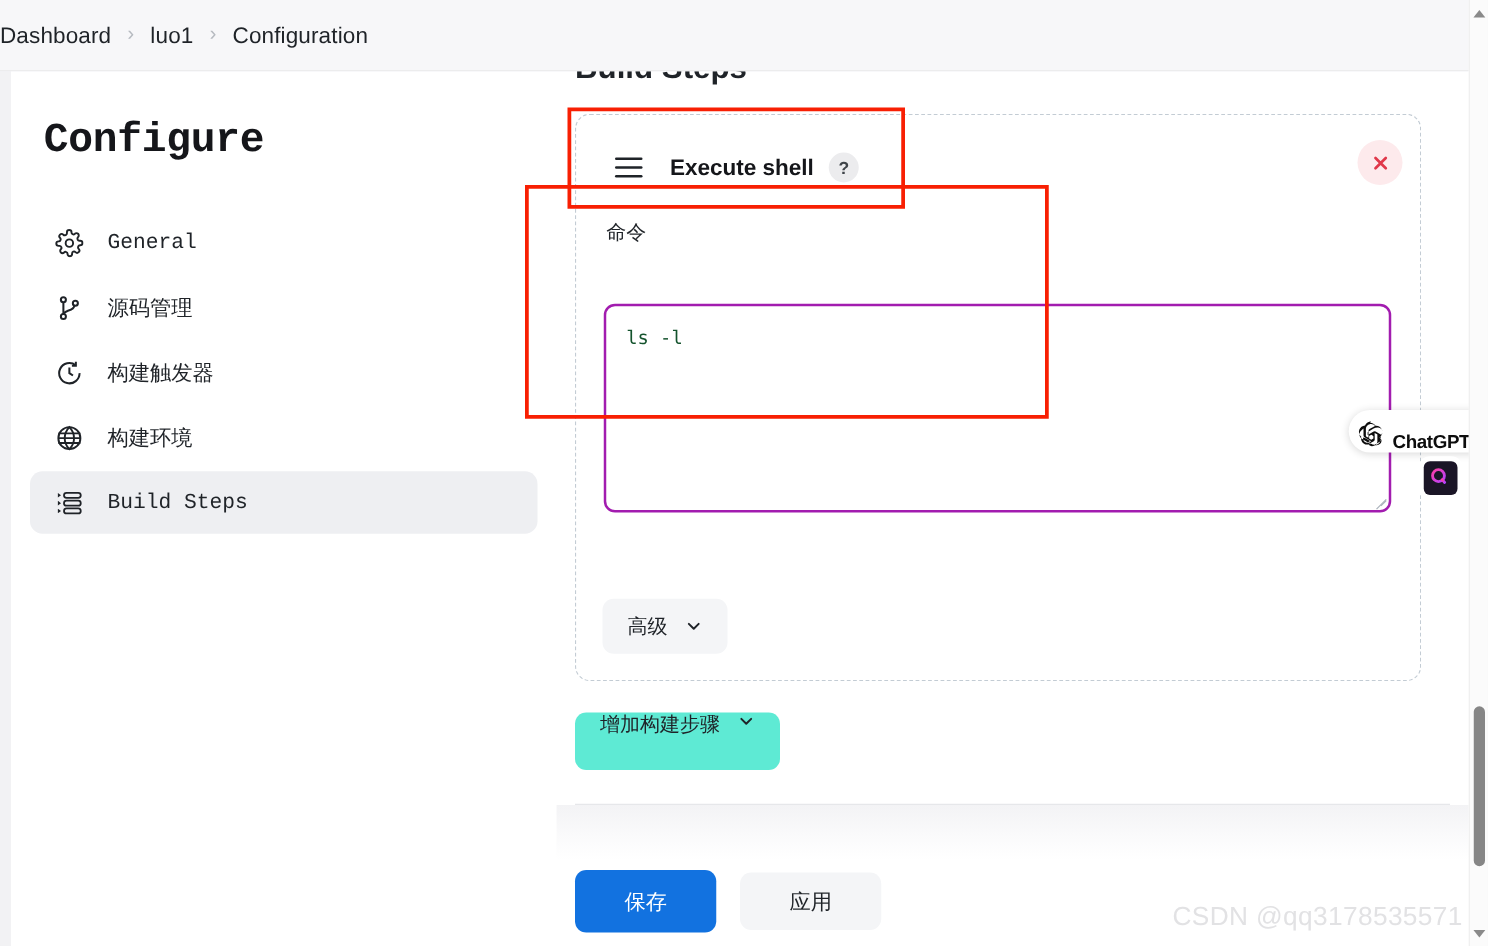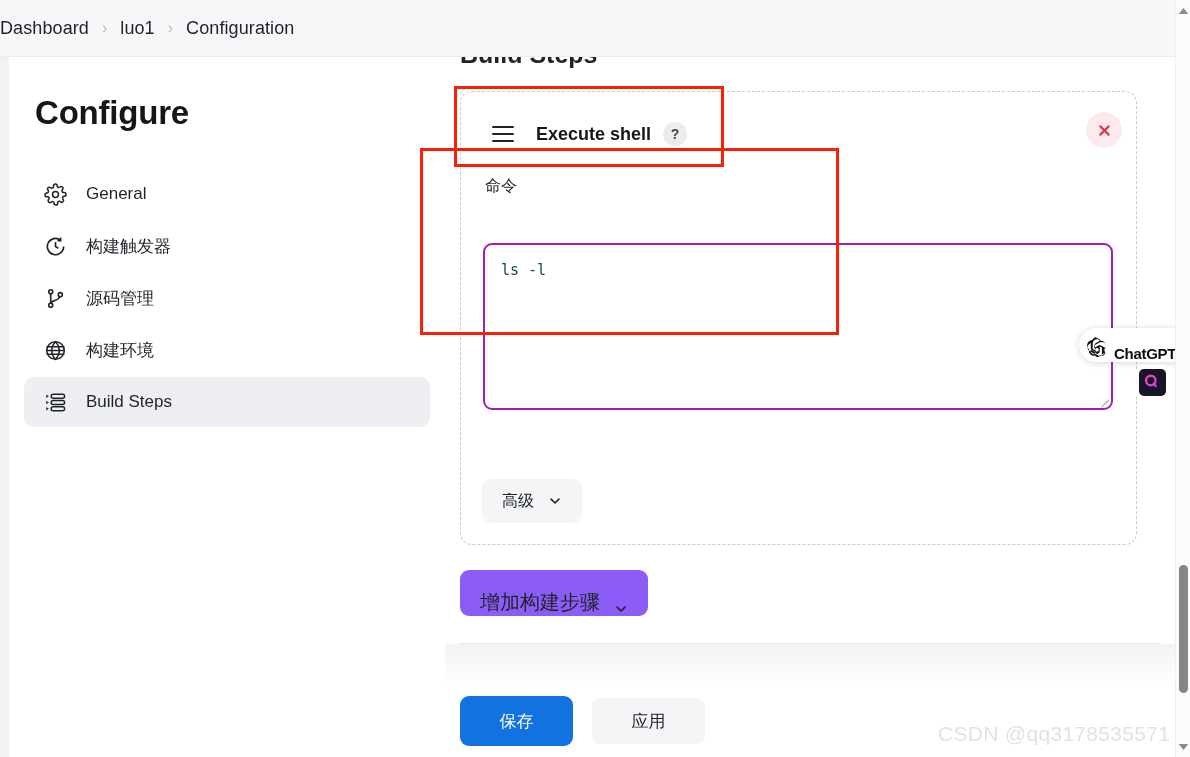--- a/index.html
+++ b/index.html
@@ -45,20 +45,21 @@
     user-select: none;
   }
 
   
   .sidebar {
     position: absolute;
     left: 9px; top: 57px;
     width: 436px; height: 700px;
     background: #ffffff;
     z-index: 30;
+    font-family: Liberation Mono, monospace;
   }
   .configure-title {
     position: absolute;
     left: 26px; top: 37px;
     font-size: 33px;
     font-weight: bold;
     color: #15161a;
     letter-spacing: -0.2px;
   }
   .nav-list {
@@ -233,24 +234,24 @@
     margin-left: 14px;
     display: inline-flex;
   }
 
   .add-step-btn {
     position: absolute;
     left: 15px; top: 570px;
     height: 46px;
     padding: 0 20px;
     border-radius: 9px;
-    background: #8b5cf6;
+    background: #5eead4;
     border: none;
-    display: flex; align-items: flex-end;
-    font-size: 20px;
+    display: flex; align-items: flex-start;
+    font-size: 16px;
     color: #1f2328;
     cursor: pointer;
     font-family: inherit;
     white-space: nowrap;
   }
 
   .content-divider {
     position: absolute;
     left: 15px; top: 643px;
     width: 700px; height: 1px;
@@ -404,39 +405,39 @@
             <circle cx="12" cy="12" r="3.1"></circle>
             <path d="M19.4 15a1.6 1.6 0 0 0 .32 1.77l.06.06a1.9 1.9 0 1 1-2.7 2.7l-.05-.06a1.6 1.6 0 0 0-1.78-.32 1.6 1.6 0 0 0-.97 1.47V21a1.9 1.9 0 1 1-3.8 0v-.1a1.6 1.6 0 0 0-1.05-1.47 1.6 1.6 0 0 0-1.77.32l-.06.06a1.9 1.9 0 1 1-2.7-2.7l.06-.06a1.6 1.6 0 0 0 .32-1.77 1.6 1.6 0 0 0-1.47-.97H3a1.9 1.9 0 1 1 0-3.8h.1a1.6 1.6 0 0 0 1.47-1.05 1.6 1.6 0 0 0-.32-1.77l-.06-.06a1.9 1.9 0 1 1 2.7-2.7l.06.06a1.6 1.6 0 0 0 1.77.32H9a1.6 1.6 0 0 0 .97-1.47V3a1.9 1.9 0 1 1 3.8 0v.1a1.6 1.6 0 0 0 .97 1.47 1.6 1.6 0 0 0 1.78-.32l.05-.06a1.9 1.9 0 1 1 2.7 2.7l-.06.06a1.6 1.6 0 0 0-.32 1.77V9a1.6 1.6 0 0 0 1.47.97H21a1.9 1.9 0 1 1 0 3.8h-.1a1.6 1.6 0 0 0-1.5.97z"></path>
           </svg>
         </span>
         <span class="nav-label">General</span>
       </div>
 
       <div class="nav-item">
         <span class="nav-ico">
           <svg width="23" height="23" viewBox="0 0 24 24" fill="none" stroke="currentColor" stroke-width="1.7">
-            <path d="M20.5 12a8.5 8.5 0 1 1-3.2-6.6"></path>
-            <path d="M17.4 2.6v3.3h-3.3"></path>
-            <path d="M12 7.3V12l3 2"></path>
-          </svg>
-        </span>
-        <span class="nav-label">构建触发器</span>
-      </div>
-
-      <div class="nav-item">
-        <span class="nav-ico">
-          <svg width="23" height="23" viewBox="0 0 24 24" fill="none" stroke="currentColor" stroke-width="1.7">
             <circle cx="7" cy="5" r="2.1"></circle>
             <circle cx="7" cy="19" r="2.1"></circle>
             <circle cx="17" cy="8" r="2.1"></circle>
             <path d="M7 7.1v9.8"></path>
             <path d="M16.2 9.9c-.4 3-3.2 3.6-5.4 4.3-1.4.5-2.8 1-3.6 2.4"></path>
           </svg>
         </span>
         <span class="nav-label">源码管理</span>
+      </div>
+
+      <div class="nav-item">
+        <span class="nav-ico">
+          <svg width="23" height="23" viewBox="0 0 24 24" fill="none" stroke="currentColor" stroke-width="1.7">
+            <path d="M20.5 12a8.5 8.5 0 1 1-3.2-6.6"></path>
+            <path d="M17.4 2.6v3.3h-3.3"></path>
+            <path d="M12 7.3V12l3 2"></path>
+          </svg>
+        </span>
+        <span class="nav-label">构建触发器</span>
       </div>
 
       <div class="nav-item">
         <span class="nav-ico">
           <svg width="23" height="23" viewBox="0 0 24 24" fill="none" stroke="currentColor" stroke-width="1.6">
             <circle cx="12" cy="12" r="9.2"></circle>
             <path d="M2.8 12h18.4"></path>
             <path d="M2.8 8h18.4M2.8 16h18.4"></path>
             <path d="M12 2.8c2.6 2.7 3.9 6 3.9 9.2s-1.3 6.5-3.9 9.2c-2.6-2.7-3.9-6-3.9-9.2S9.4 5.5 12 2.8z"></path>
           </svg>

